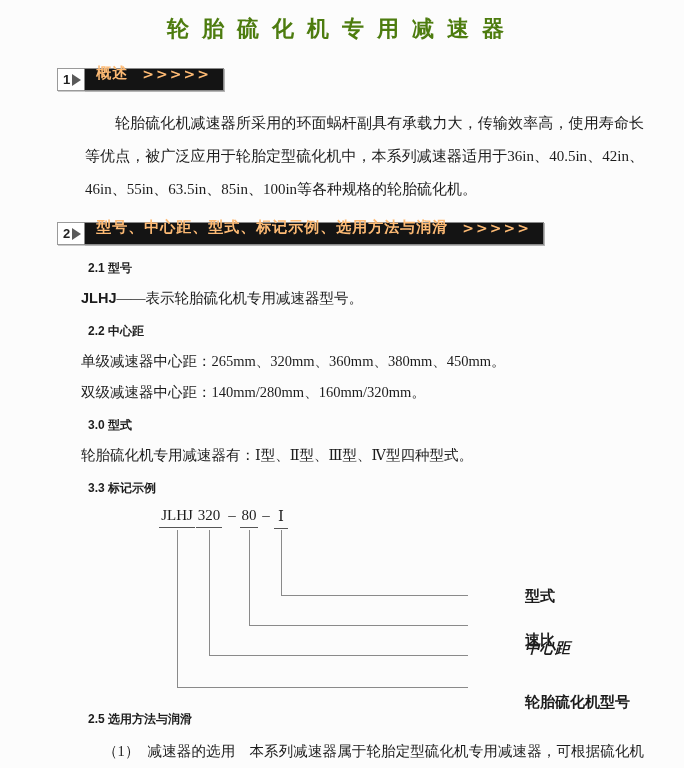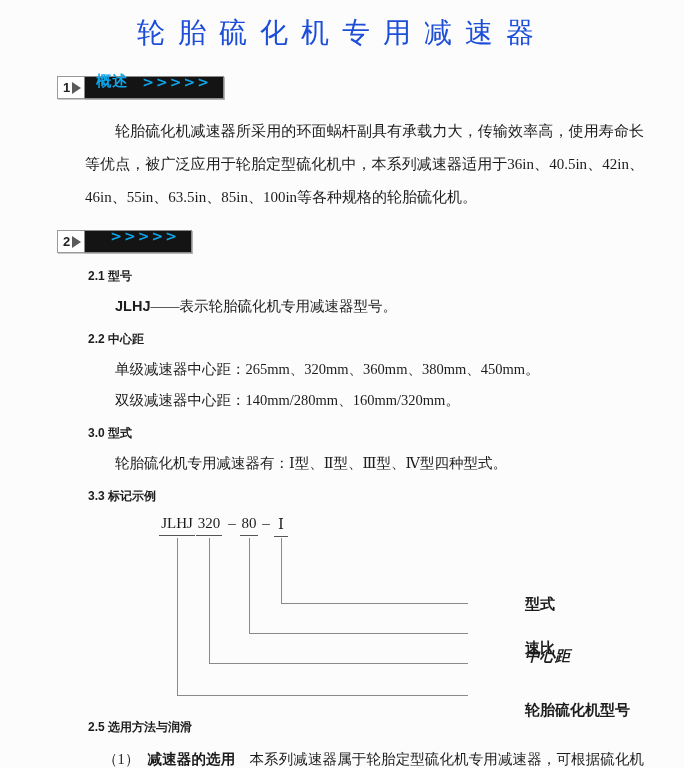--- a/index.html
+++ b/index.html
@@ -7,24 +7,24 @@
     width:684px;height:768px;
     background:#fcfcfc;
     color:#1c1c1c;
     font-family:"Liberation Serif","DejaVu Serif",serif;
     overflow:hidden;
     position:relative;
   }
   .page-title{
     margin-top:14px;
     text-align:center;
-    font-size:28px;
-    font-weight:normal;
+    font-size:22px;
+    font-weight:bold;
     letter-spacing:13px;
-    color:#1d4ed8;
+    color:#4d7c0f;
   }
   
   .banner-row{
     display:flex;align-items:stretch;
     margin-left:57px;height:23px;
   }
   .banner-row.first{margin-top:24px;}
   .banner-row.second{margin-top:16px;}
   .num-tab{
     background:#ffffff;
@@ -36,21 +36,21 @@
     font-size:13px;font-weight:bold;color:#222;
     box-shadow:1px 1px 0 #c9c9c9;
   }
   .tab-arrow{
     width:0;height:0;margin-left:2px;
     border-left:9px solid #5a5a5a;
     border-top:6px solid transparent;
     border-bottom:6px solid transparent;
   }
   .banner-black{
-    background:#141414;color:#0ea5e9;
+    background:#141414;color:#fdba74;
     display:flex;align-items:center;
     padding:0 12px 12px 11px;
     border:1px solid #8a8a8a;
     box-shadow:1px 1px 0 #b5b5b5;
     font-weight:bold;font-size:15px;
     letter-spacing:1px;
     white-space:nowrap;
   }
   .banner-chevrons{
     margin-left:14px;
@@ -64,21 +64,21 @@
     font-size:15px;line-height:33px;
     text-indent:2em;text-align:justify;
   }
   
   .sub-heading{
     margin:15px 0 0 88px;
     font-size:12px;font-weight:bold;
     font-family:"Liberation Sans","DejaVu Sans",sans-serif;
   }
   .body-line{
-    margin:12px 0 0 115px;
+    margin:12px 0 0 81px;
     font-size:14.5px;
   }
   .bold-code{font-weight:bold;font-family:"Liberation Sans","DejaVu Sans",sans-serif;}
   
   .mark-diagram{
     position:relative;
     height:200px;
     margin-top:10px;
   }
   .mark-part{
@@ -101,21 +101,21 @@
     white-space:nowrap;
     margin-left:48px;
   }
   
   .sel-item{
     margin:9px 40px 0 103px;
     padding-left:30px;text-indent:-30px;
     font-size:14.5px;line-height:28px;
     text-align:justify;
   }
-  .sel-title{font-weight:bold;margin-left:8px;}
+  .sel-title{font-weight:normal;margin-left:8px;}
   .sel-gap{display:inline-block;width:14px;}
 </style>
 </head>
 <body>
 
 <div class="page-title">轮胎硫化机专用减速器</div>
 
 <div class="banner-row first">
   <div class="num-tab">
     <span>1</span>
@@ -128,20 +128,21 @@
 </div>
 
 <div class="intro-para">轮胎硫化机减速器所采用的环面蜗杆副具有承载力大，传输效率高，使用寿命长等优点，被广泛应用于轮胎定型硫化机中，本系列减速器适用于36in、40.5in、42in、46in、55in、63.5in、85in、100in等各种规格的轮胎硫化机。</div>
 
 <div class="banner-row second">
   <div class="num-tab">
     <span>2</span>
     <span class="tab-arrow"></span>
   </div>
   <div class="banner-black">
+    <span>型号、中心距、型式、标记示例、选用方法与润滑</span>
     <span class="banner-chevrons">&gt;&gt;&gt;&gt;&gt;</span>
   </div>
 </div>
 
 <div class="sub-heading">2.1 型号</div>
 <div class="body-line">
   <span class="bold-code">JLHJ</span><span>——表示轮胎硫化机专用减速器型号。</span>
 </div>
 
 <div class="sub-heading">2.2 中心距</div>

